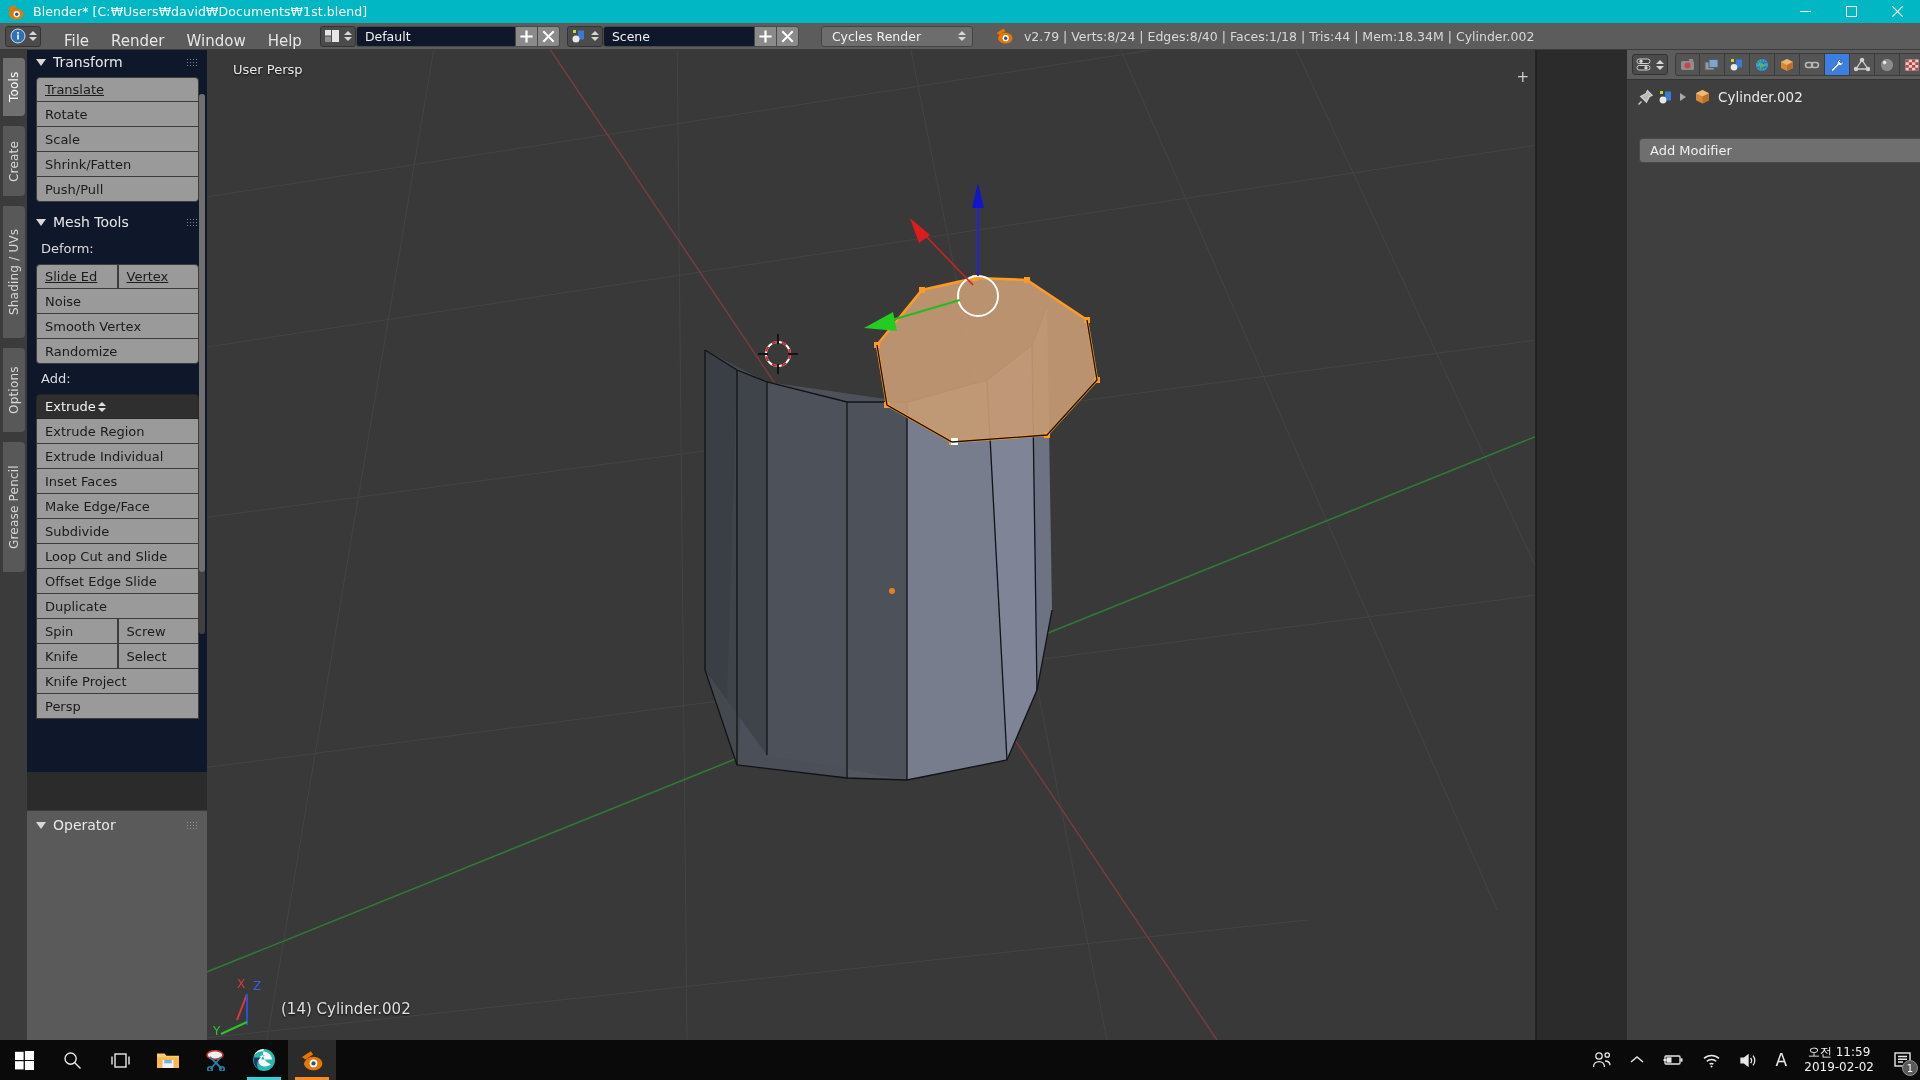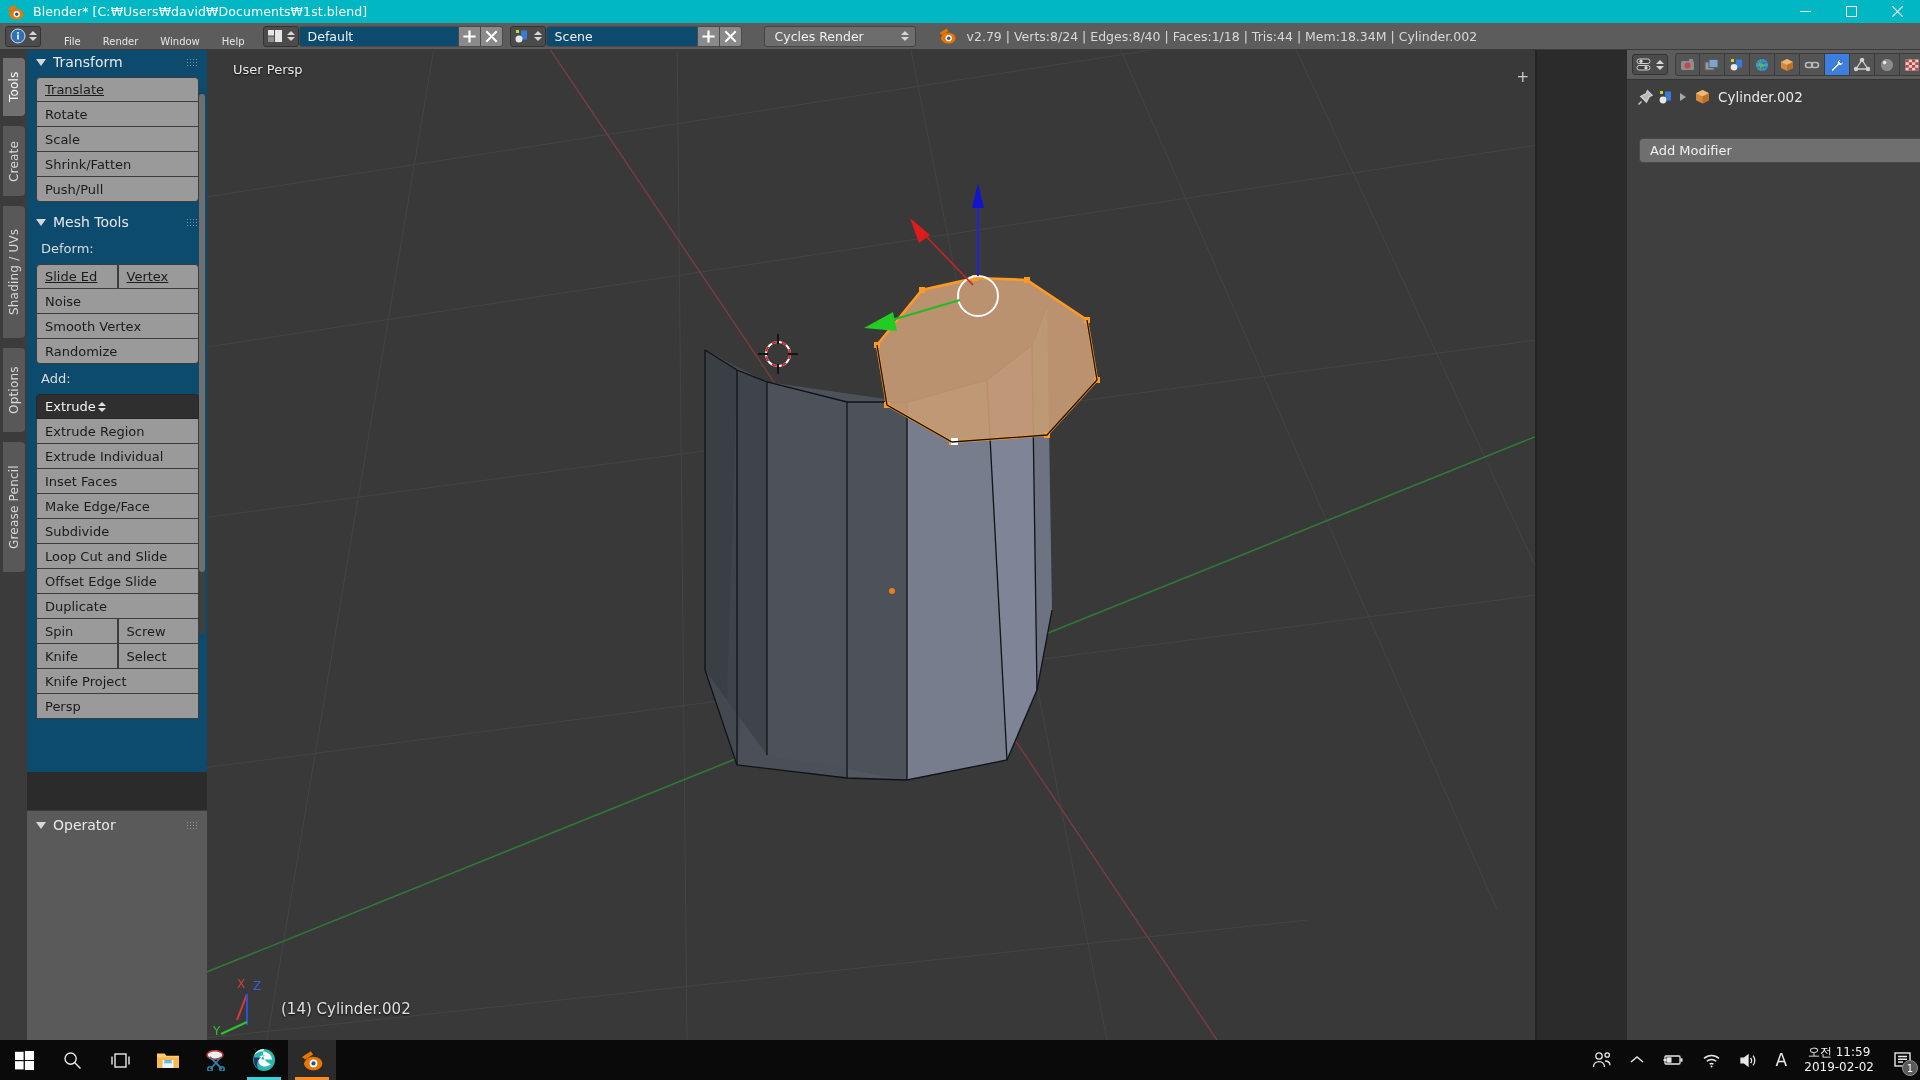--- a/index.html
+++ b/index.html
@@ -52,27 +52,27 @@
   }
   .spin-arrows i {
     display: block; width: 0; height: 0; border-left: 4px solid transparent;
     border-right: 4px solid transparent;
   }
   .spin-arrows i.up { border-bottom: 4px solid #d6d6d6; margin-bottom: 2px; }
   .spin-arrows i.dn { border-top: 4px solid #d6d6d6; }
 
   .menu-items { display: flex; align-items: center; margin-left: 12px; }
   .menu-item {
-    color: #e6e6e6; font-size: 10px; padding: 0 11px; height: 21px;
+    color: #e6e6e6; font-size: 15px; padding: 0 11px; height: 21px;
     line-height: 21px; border-radius: 3px; white-space: nowrap; margin-top: 10px;
   }
 
   .field-group { display: flex; align-items: center; margin-left: 7px; }
   .combo {
-    height: 21px; background: #0c4a6e; border: 1px solid #4a4a4a;
+    height: 21px; background: #0f172a; border: 1px solid #4a4a4a;
     border-left: none; display: flex; align-items: center;
     color: #f0f0f0; font-size: 12.5px; padding: 0 8px; white-space: nowrap;
   }
   .combo.layout { width: 160px; }
   .combo.scene { width: 152px; }
   .sq-btn {
     width: 22px; height: 21px; background: #8a8a8a; border: 1px solid #4a4a4a;
     border-left: none; display: flex; align-items: center; justify-content: center;
     color: #f2f2f2; font-size: 13px;
   }
@@ -107,21 +107,21 @@
     color: #d8d8d8; font-size: 12px;
     display: flex; align-items: center; justify-content: center;
     writing-mode: vertical-rl; transform: rotate(180deg);
     letter-spacing: .2px; white-space: nowrap;
   }
   .vtab.active { background: #707070; color: #fff; }
 
   
   .toolpanel {
     position: absolute; left: 27px; top: 0; width: 180px; height: 722px;
-    background: #0c4a6e; overflow: hidden;
+    background: #0f172a; overflow: hidden;
   }
   .panel-hdr {
     display: flex; align-items: center; height: 24px; padding-left: 9px;
     color: #e8e8e8; font-size: 14px;
   }
   .panel-hdr .tri {
     width: 0; height: 0; border-left: 5px solid transparent;
     border-right: 5px solid transparent; border-top: 7px solid #d8d8d8;
     margin-right: 7px;
   }

